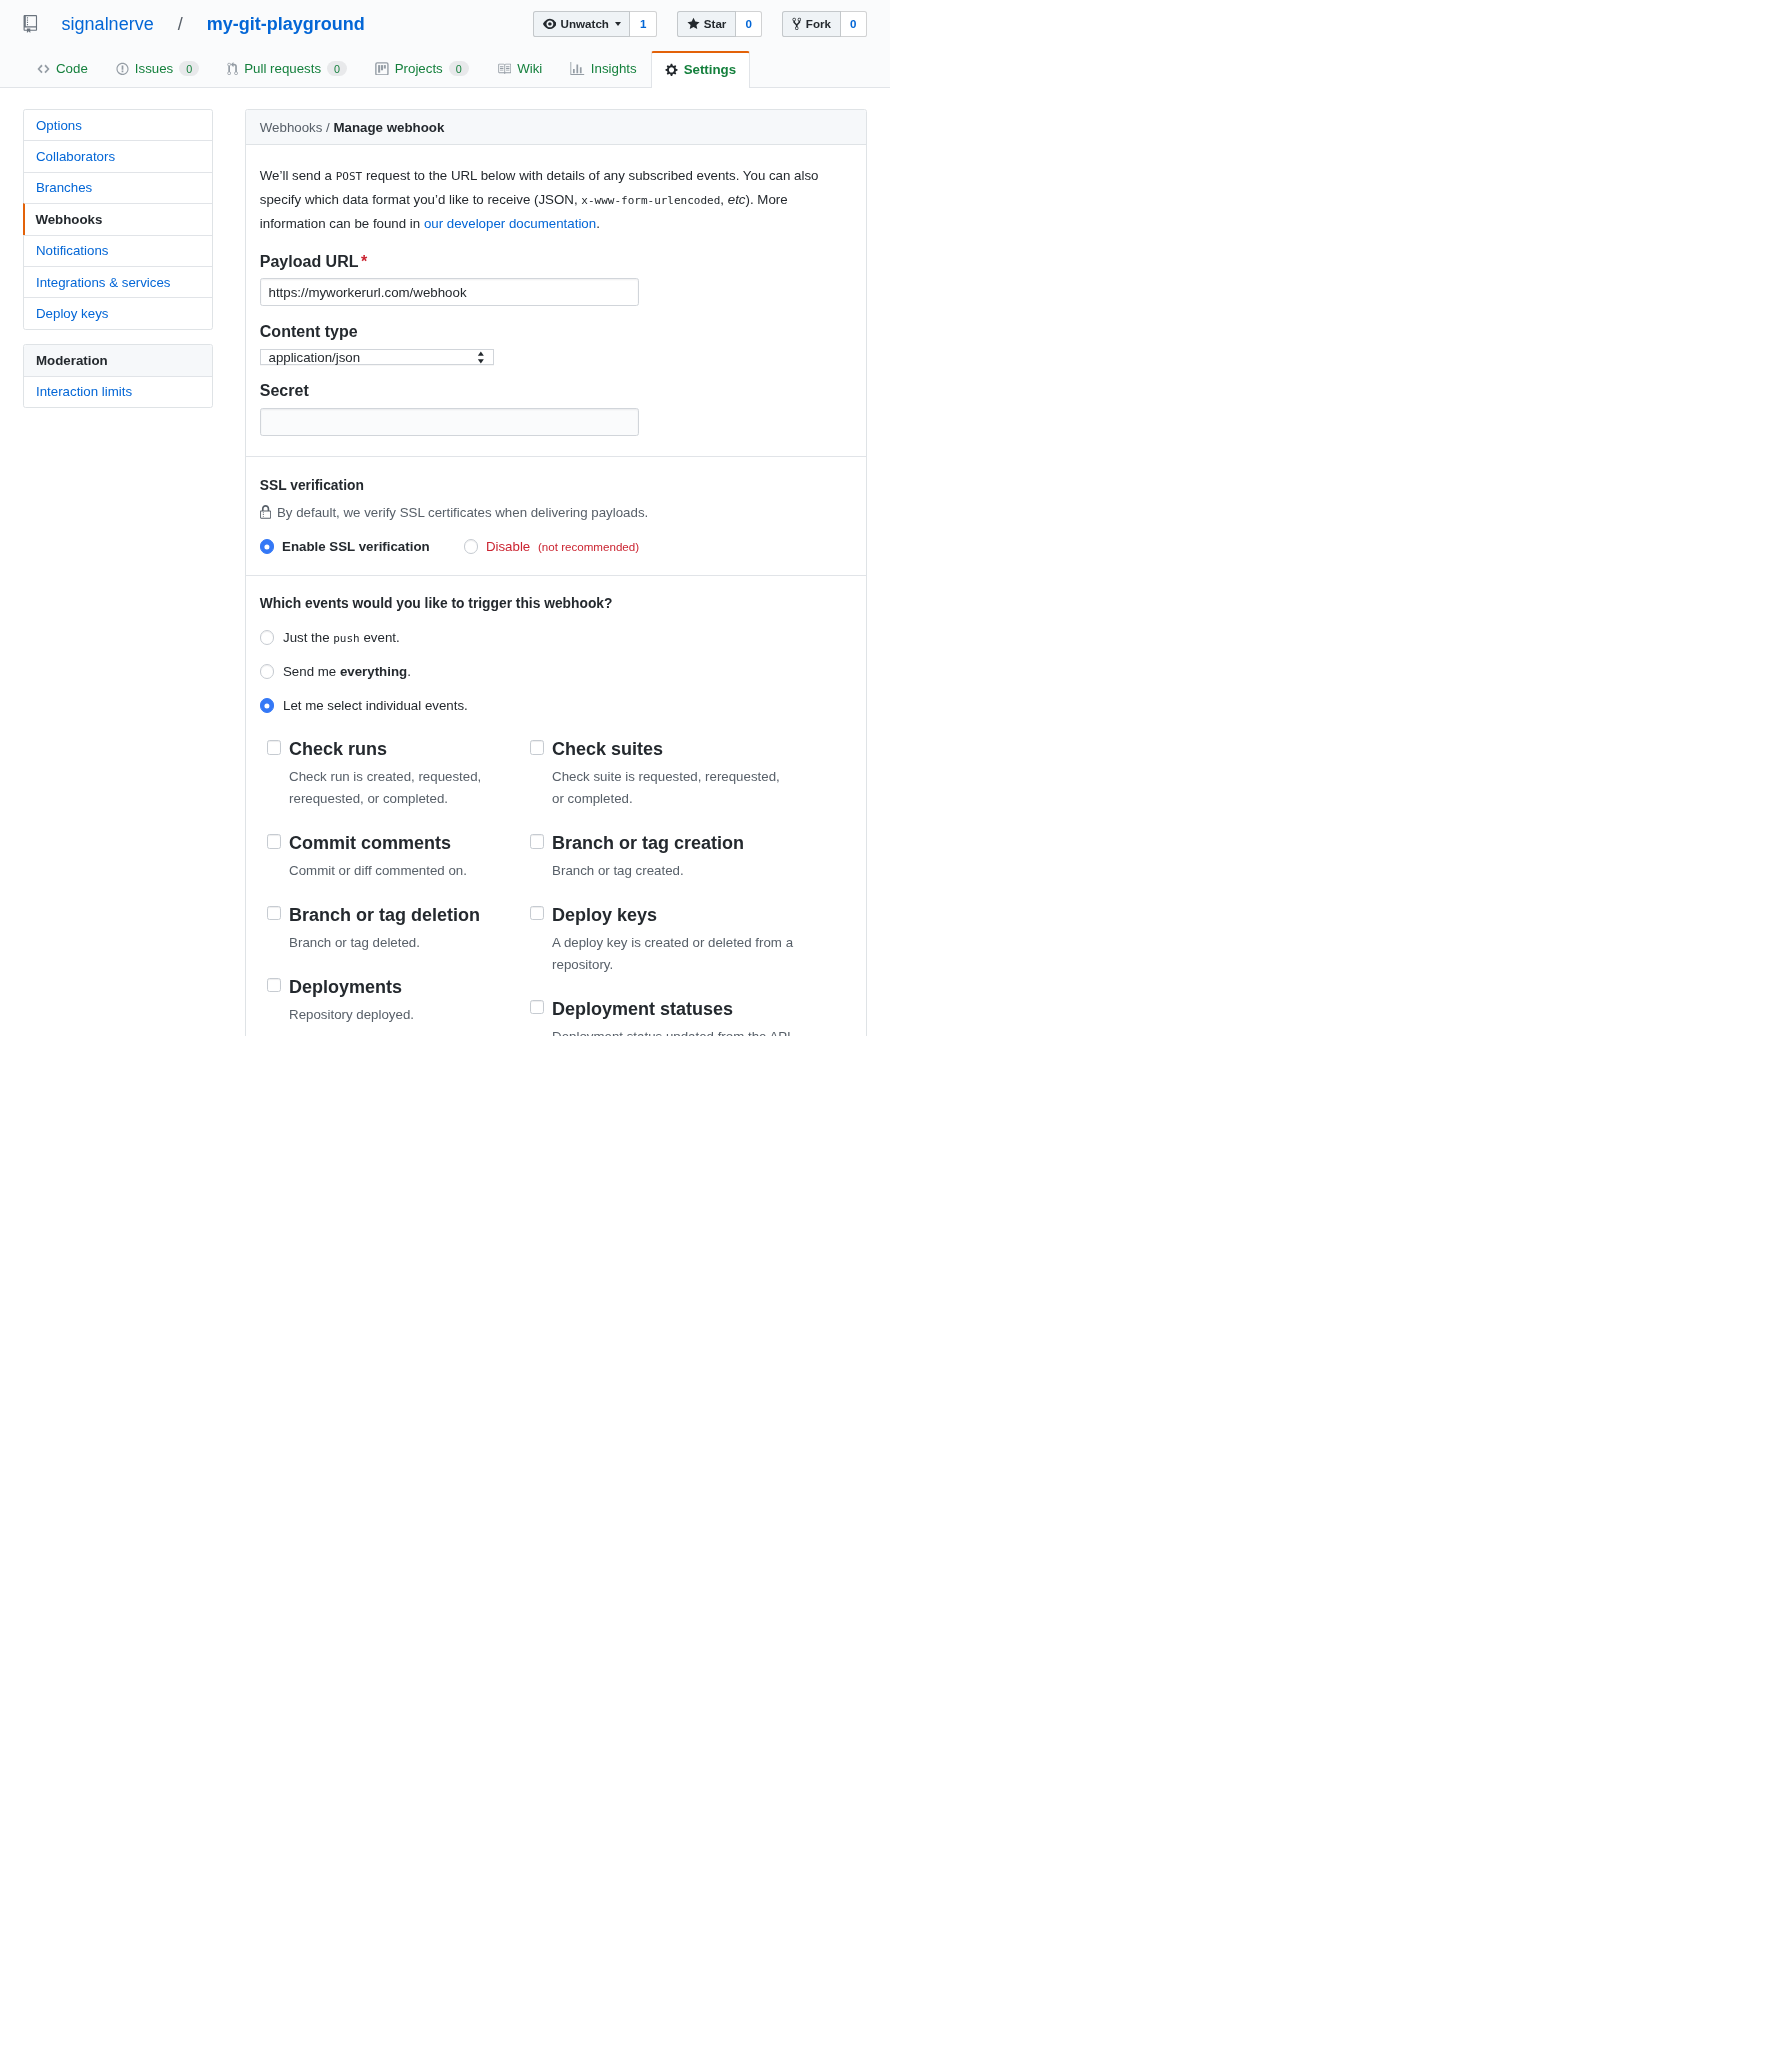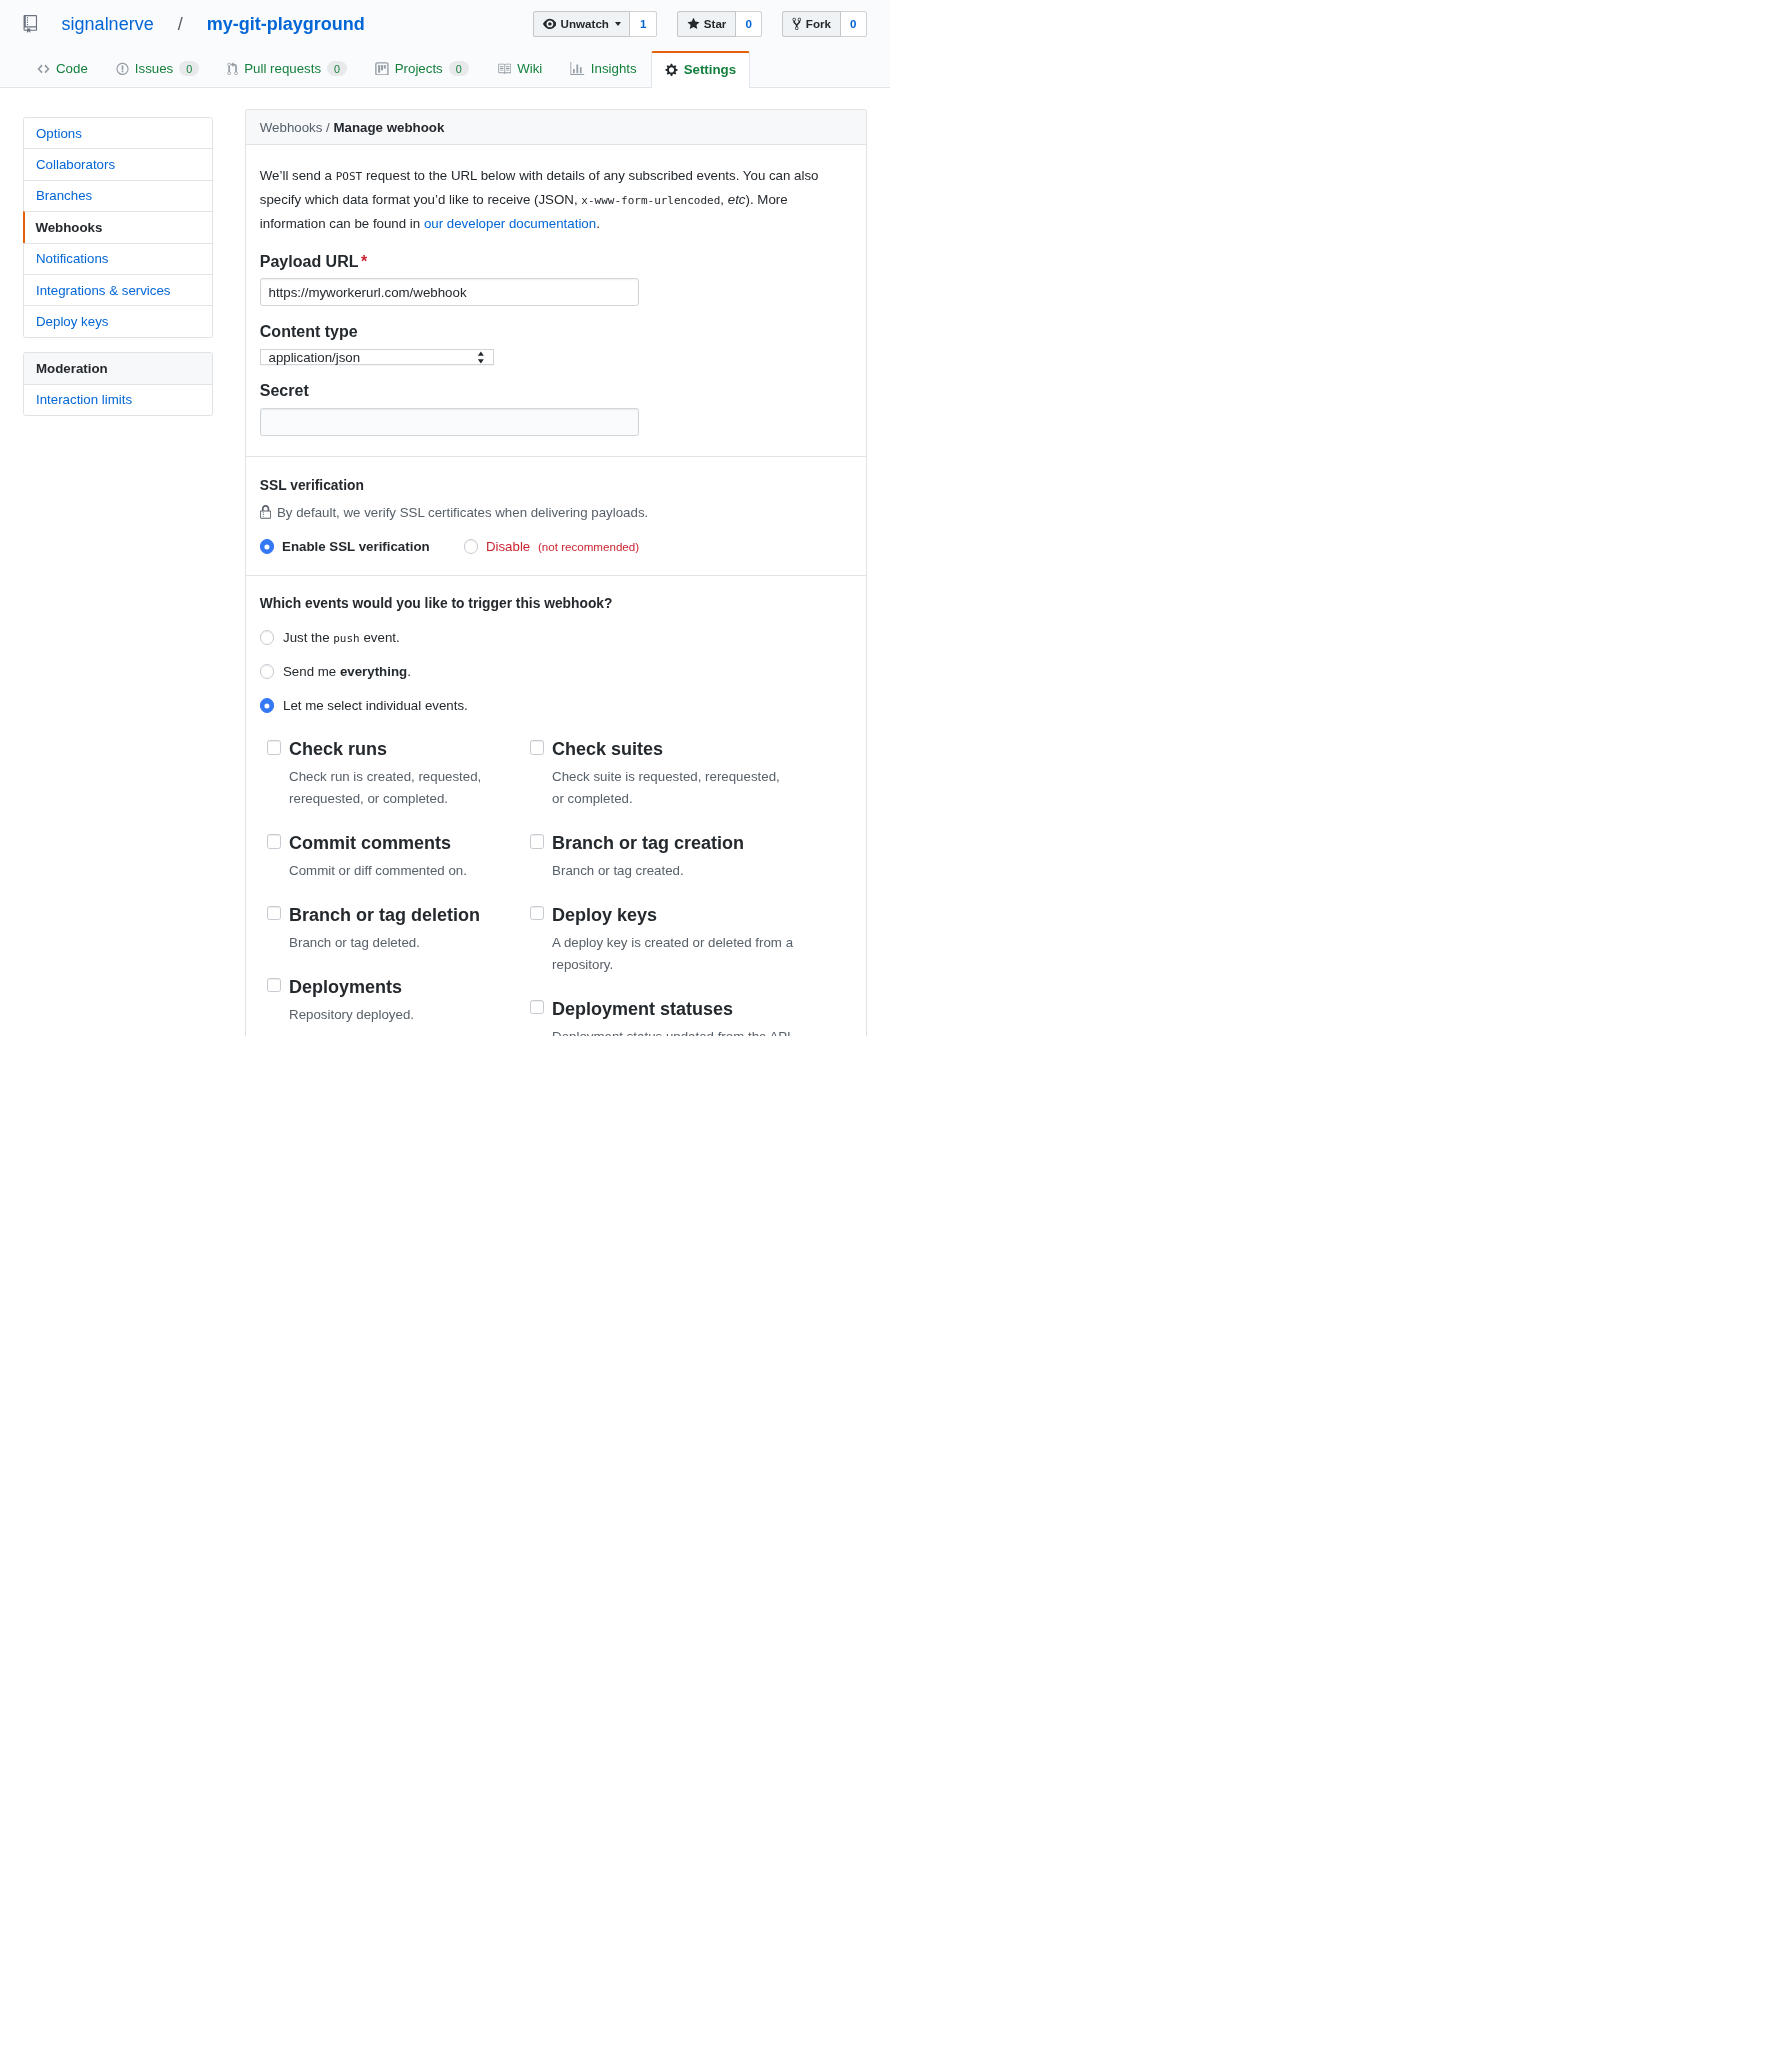--- a/index.html
+++ b/index.html
@@ -33,21 +33,21 @@
     color:#15803d; cursor:pointer; border:0.9px solid transparent; border-bottom:0;text-align:right; }
   .tab.active { background:#fff; border-color:#e1e4e8; border-top:2.6px solid #e36209;
     padding-top:9.5px; font-weight:700; margin-bottom:-0.9px; border-radius:2.6px 2.6px 0 0; }
   .tab .cnt { background:rgba(27,31,35,.08); border-radius:8.6px; padding:1.7px 6.9px;
     font-size:10.8px; font-weight:400; }
   .tab svg { flex-shrink:0; }
 
   
   .layout { display:flex; gap:32px; margin-top:20.6px; align-items:flex-start; }
   .sidenav { width:190px; flex-shrink:0; }
-  .menu { border:0.9px solid #dfe3e6; border-radius:2.6px; background:#fff;margin-top:8px; }
+  .menu { border:0.9px solid #dfe3e6; border-radius:2.6px; background:#fff; }
   .menu + .menu { margin-top:14.6px; }
   .menu-item { display:block; padding:7.7px 12px; font-size:13.3px; color:#0366d6;
     border-top:0.9px solid #e1e4e8; cursor:pointer; }
   .menu-item:first-child { border-top:0; }
   .menu-item.active { color:#24292e; font-weight:700; border-left:2.6px solid #e36209;
     padding-left:10.3px; margin-left:-0.9px; }
   .menu-header { padding:7.7px 12px; background:#f6f8fa; font-weight:700; font-size:13.3px;
     border-bottom:0.9px solid #e1e4e8; border-radius:2.6px 2.6px 0 0; }
 
   

